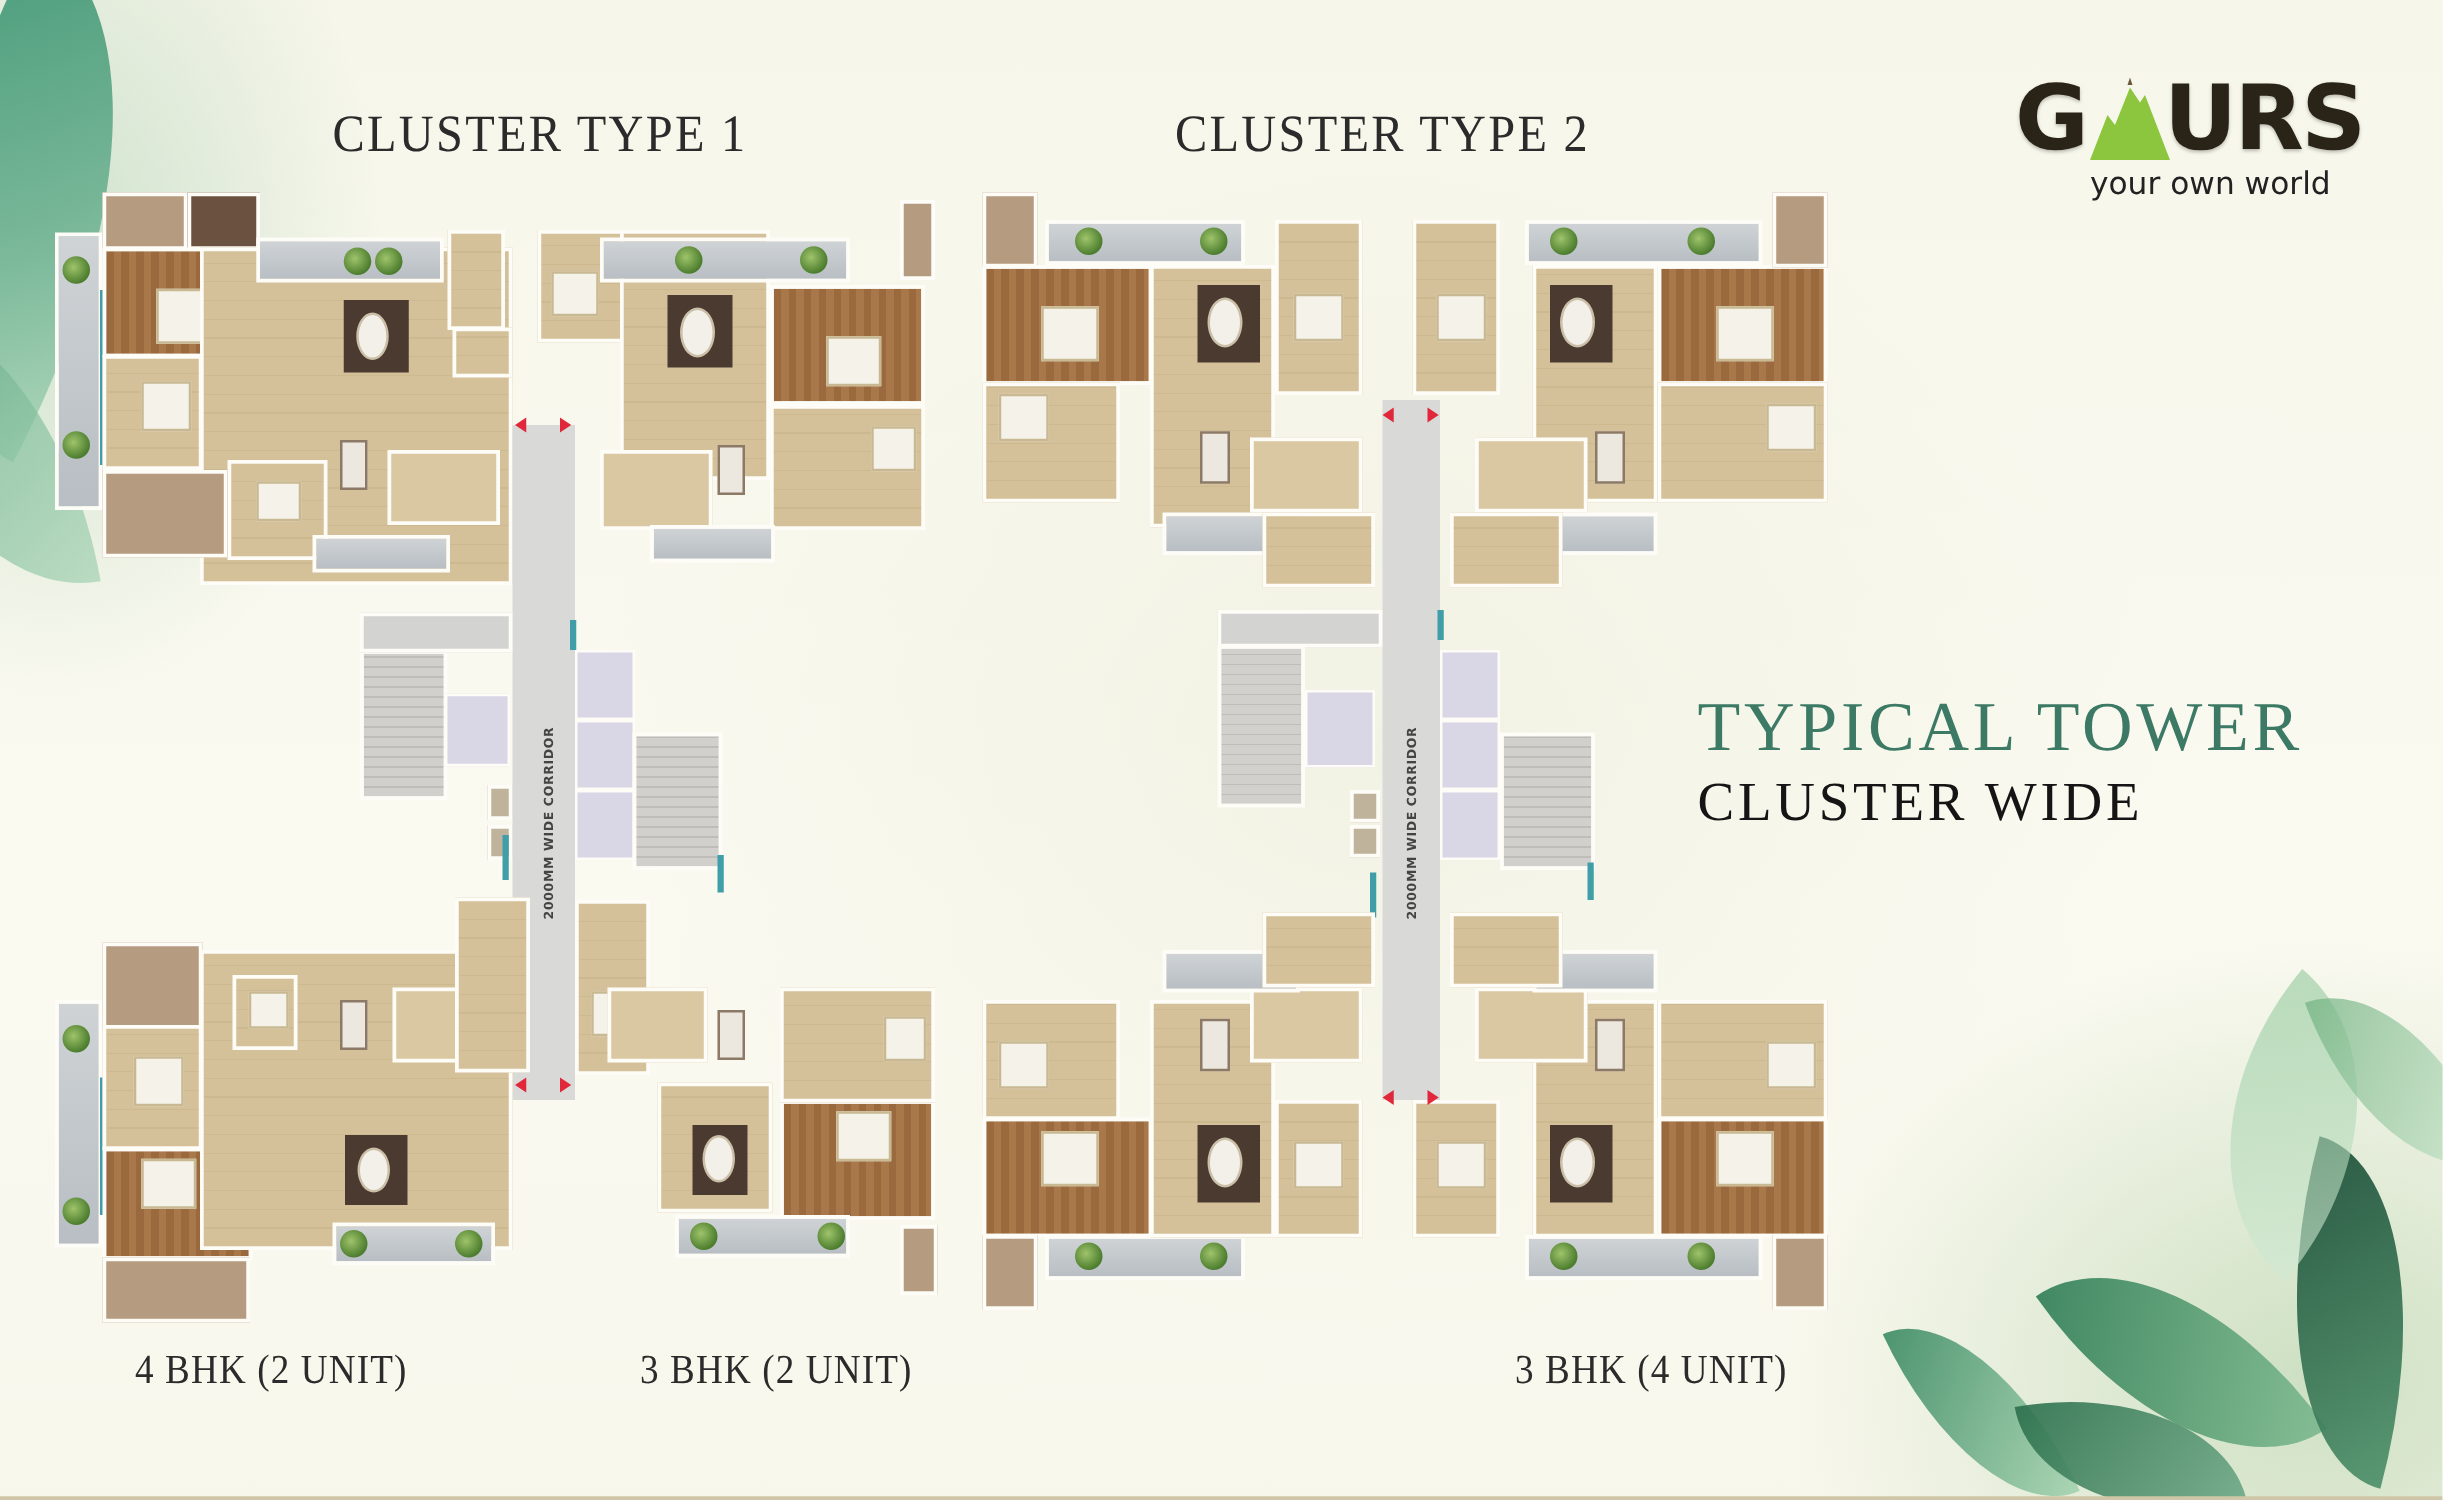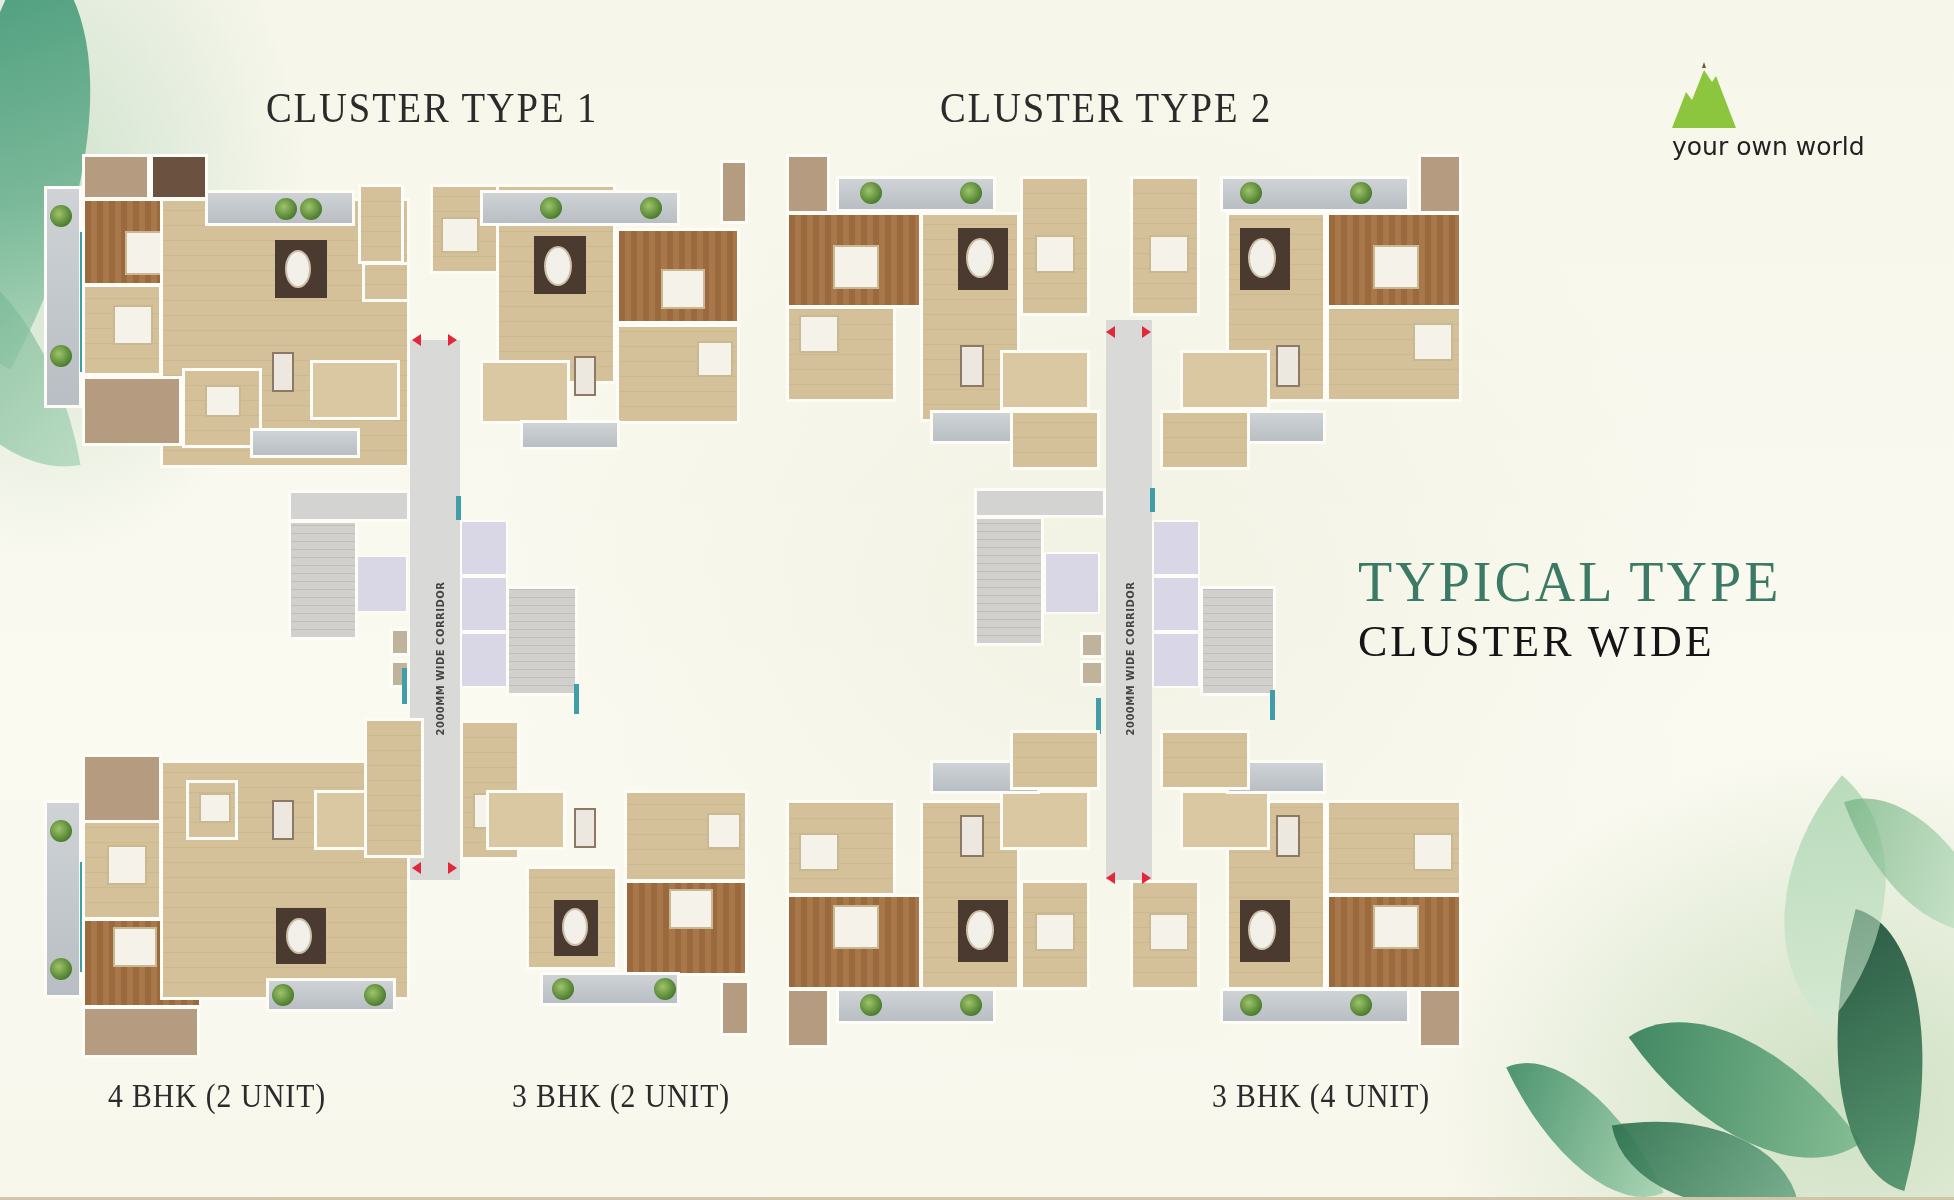--- a/index.html
+++ b/index.html
@@ -100,28 +100,31 @@
   <div class="leaf-br" style="left:1540px;top:1040px;width:90px;height:180px;transform:rotate(-25deg);background:linear-gradient(135deg,#3b8a62,#a5d3b0);"></div>
   <div class="leaf-br" style="left:1820px;top:920px;width:120px;height:260px;transform:rotate(15deg);background:linear-gradient(135deg,#164a33,#4b8f68);"></div>
   <div class="leaf-br" style="left:1760px;top:800px;width:150px;height:200px;transform:rotate(40deg);background:linear-gradient(135deg,#8fc79a,#d2ead4);opacity:.6;"></div>
   <div class="leaf-br" style="left:1870px;top:780px;width:100px;height:170px;transform:rotate(-20deg);background:linear-gradient(135deg,#6fb07e,#c9e6cd);opacity:.7;"></div>
   <div class="leaf-br" style="left:1620px;top:1110px;width:170px;height:110px;transform:rotate(-10deg);background:linear-gradient(135deg,#2b6f4c,#6ea987);"></div>
 </div>
 
 <div class="cluster-title" style="left:266px;">CLUSTER TYPE 1</div>
 <div class="cluster-title" style="left:940px;">CLUSTER TYPE 2</div>
 
-<div class="plan-title-1">TYPICAL TYPE</div>
+<div class="plan-title-1">TYPICAL TOWER</div>
 <div class="plan-title-2">CLUSTER WIDE</div>
 
 <div class="unit-label" style="left:108px;">4 BHK (2 UNIT)</div>
 <div class="unit-label" style="left:512px;">3 BHK (2 UNIT)</div>
 <div class="unit-label" style="left:1212px;">3 BHK (4 UNIT)</div>
 
 <div class="logo">
+  <div class="logo-word">
+    <span class="g">G</span><span style="display:inline-block;width:62px;"></span><span>URS</span>
+  </div>
   <svg class="logo-mountain" viewBox="0 0 64 66">
     <polygon points="0,66 14,30 20,38 32,8 40,20 44,14 64,66" fill="#8cc63f"></polygon>
     <polygon points="30,6 32,0 34,6" fill="#6b5a3a"></polygon>
   </svg>
   <div class="logo-tag">your own world</div>
 </div>
 
 <div class="plan" style="left:0;top:0;">
 
   <div class="room r-balc" style="left:44px;top:186px;width:38px;height:222px;"></div>

